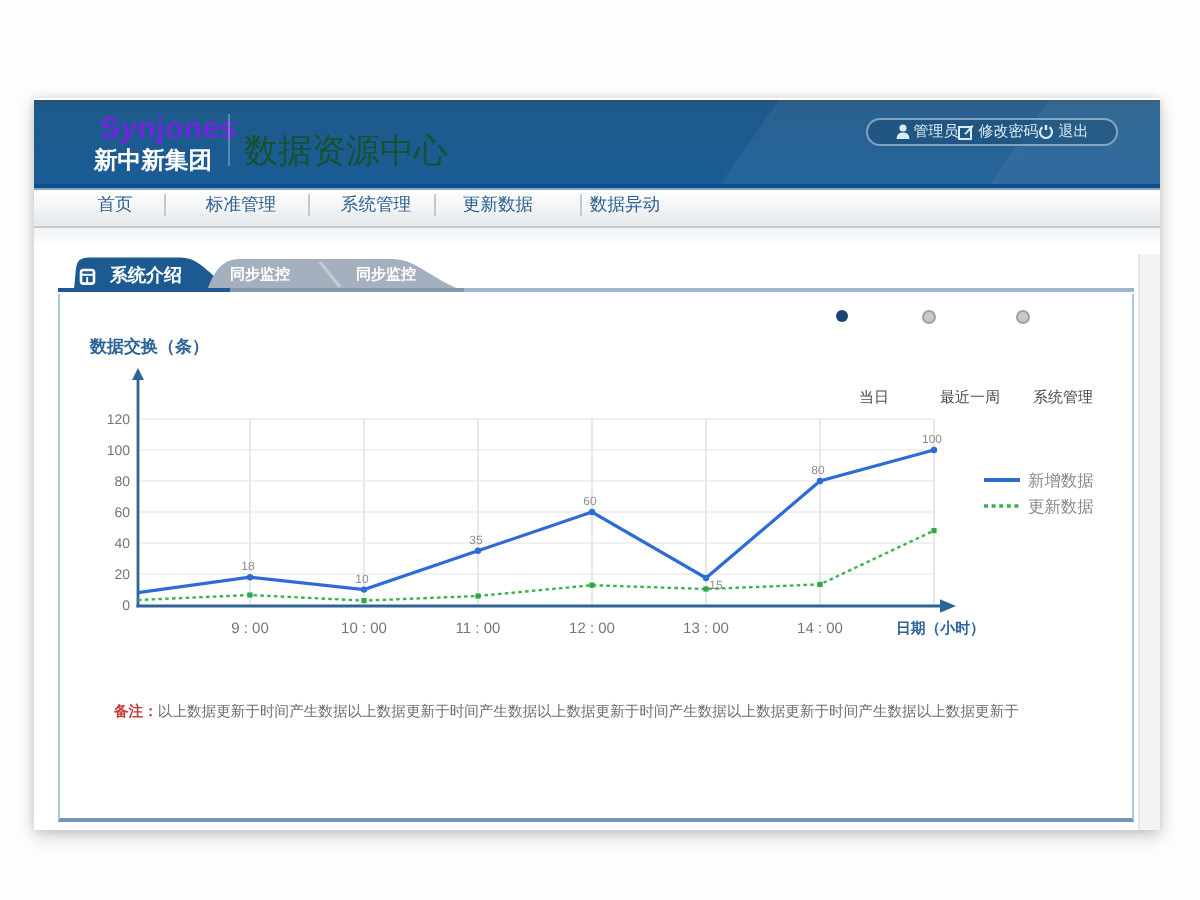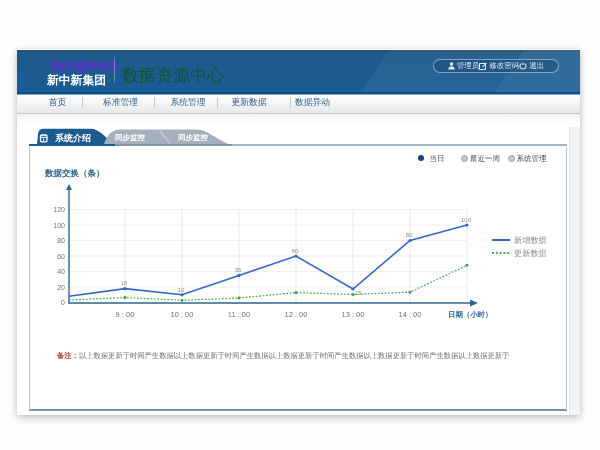--- a/index.html
+++ b/index.html
@@ -24,21 +24,21 @@
   #nav{left:17px;top:95px;width:563px;height:17.5px;
        background:linear-gradient(#fefefe,#e5e9ec);border-bottom:1px solid #c6cbd0;}
   .nitem{position:absolute;top:97px;font-size:8.8px;font-weight:normal;color:#2e6090;transform:translateX(-50%);}
   .nsep{position:absolute;top:97px;width:1px;height:11px;background:#c6c9cc;}
   #strip{left:17px;top:113.5px;width:563px;height:8px;
          background:linear-gradient(#f0f3f5,#fdfdfd);}
   #bluebar{left:29px;top:144.2px;width:538px;height:1.9px;background:#9db6cc;}
   #box{left:29px;top:146.5px;width:536px;height:262.5px;background:#fff;
        border:1px solid #b2c3d2;border-bottom:2px solid #7595bc;border-top:none;}
   .radio{position:absolute;border-radius:50%;width:7px;height:7px;}
-  .rtxt{position:absolute;font-size:7.5px;color:#4a4a4a;}
+  .rtxt{position:absolute;font-size:7.5px;color:#4a4a4a;margin-top:40px;}
   #ylab{left:45px;top:168px;font-size:8.5px;color:#2e6496;font-weight:bold;}
   #note{left:57px;top:351px;font-size:7.3px;color:#6e6e6e;width:470px;white-space:nowrap;}
   #note b{color:#c43b3b;font-weight:bold;}
 </style>
 </head>
 <body>
   <div id="panel" class="abs"></div>
   <div id="header" class="abs">
     <div class="streak" style="left:355px;top:-10px;width:400px;height:70px;background:rgba(255,255,255,0.05);"></div>
     <div class="streak" style="left:490px;top:-10px;width:300px;height:70px;background:rgba(255,255,255,0.05);"></div>

